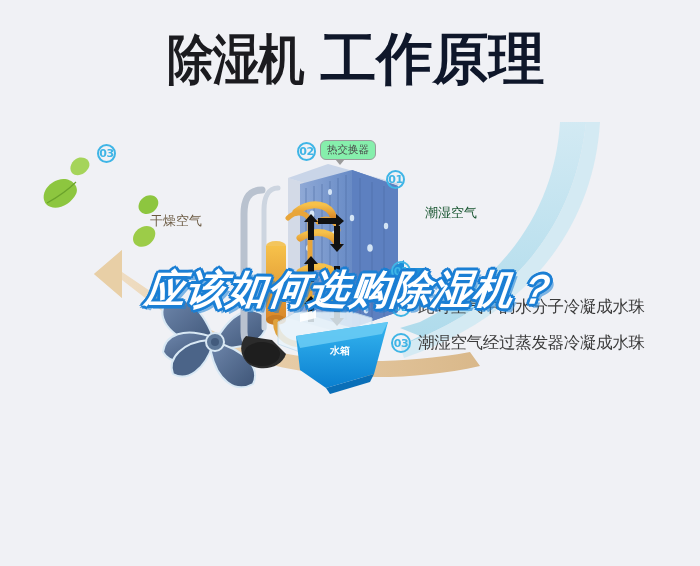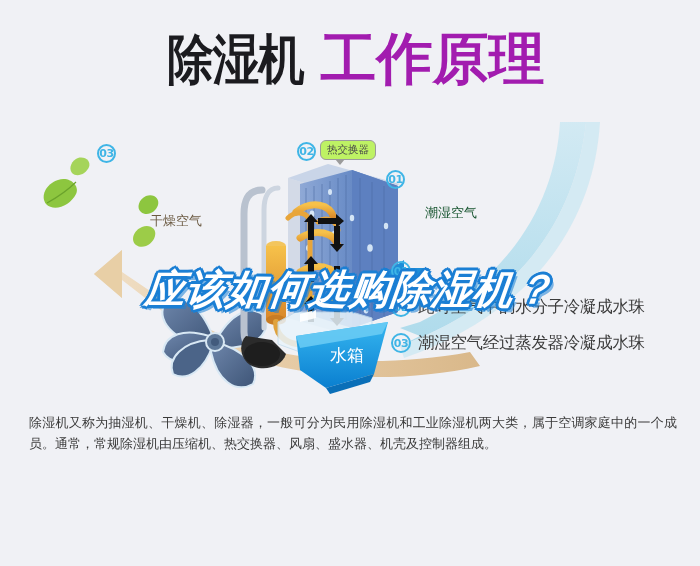--- a/index.html
+++ b/index.html
@@ -16,21 +16,21 @@
     text-align:center;
     white-space:nowrap;
   }
   .title-a{
     font-size:54px;font-weight:800;color:#1b1b1f;
     letter-spacing:-1px;
     transform:scaleX(.86);display:inline-block;
     vertical-align:middle;
   }
   .title-b{
-    font-size:56px;font-weight:800;color:#a21caf;
+    font-size:56px;font-weight:800;color:#0f172a;
     letter-spacing:0px;display:inline-block;
     vertical-align:middle;margin-left:6px;
   }
 
   
   .stage{
     position:absolute;left:0;top:122px;width:700px;height:275px;
   }
   .stage svg{position:absolute;left:0;top:0;}
 
@@ -46,31 +46,31 @@
     background:transparent;
   }
   .cn-label{
     position:absolute;
     font-size:13px;color:#5c5c5c;font-weight:500;
     white-space:nowrap;
   }
   .bubble{
     position:absolute;
     border:1.5px solid #9b9b9b;border-radius:6px;
-    background:#bef264;
+    background:#86efac;
     font-size:10.5px;color:#4a4a4a;
     padding:2px 6px;white-space:nowrap;
   }
   .bubble:after{
     content:"";position:absolute;left:14px;bottom:-6px;
     width:0;height:0;border-left:5px solid transparent;
     border-right:5px solid transparent;border-top:6px solid #9b9b9b;
   }
   .tank-cap{
-    position:absolute;font-size:17px;color:#ffffff;font-weight:400;
+    position:absolute;font-size:10px;color:#ffffff;font-weight:700;
     white-space:nowrap;
   }
 
   
   .legend{
     position:absolute;left:391px;top:253px;width:300px;
   }
   .legend-row{
     display:flex;align-items:center;gap:7px;height:36px;
   }
@@ -295,14 +295,13 @@
     <div class="legend-badge">03</div>
     <div class="legend-text">潮湿空气经过蒸发器冷凝成水珠</div>
   </div>
 </div>
 
 <div class="overlay">
   <span>应该如何选购除湿机？</span>
 </div>
 
 <div class="copy">
-  <p class="para">除湿机又称为抽湿机、干燥机、除湿器，一般可分为民用除湿机和工业除湿机两大类，属于空调家庭中的一个成员。通常，常规除湿机由压缩机、热交换器、风扇、盛水器、机壳及控制器组成。</p>
 </div>
 
 </body></html>

